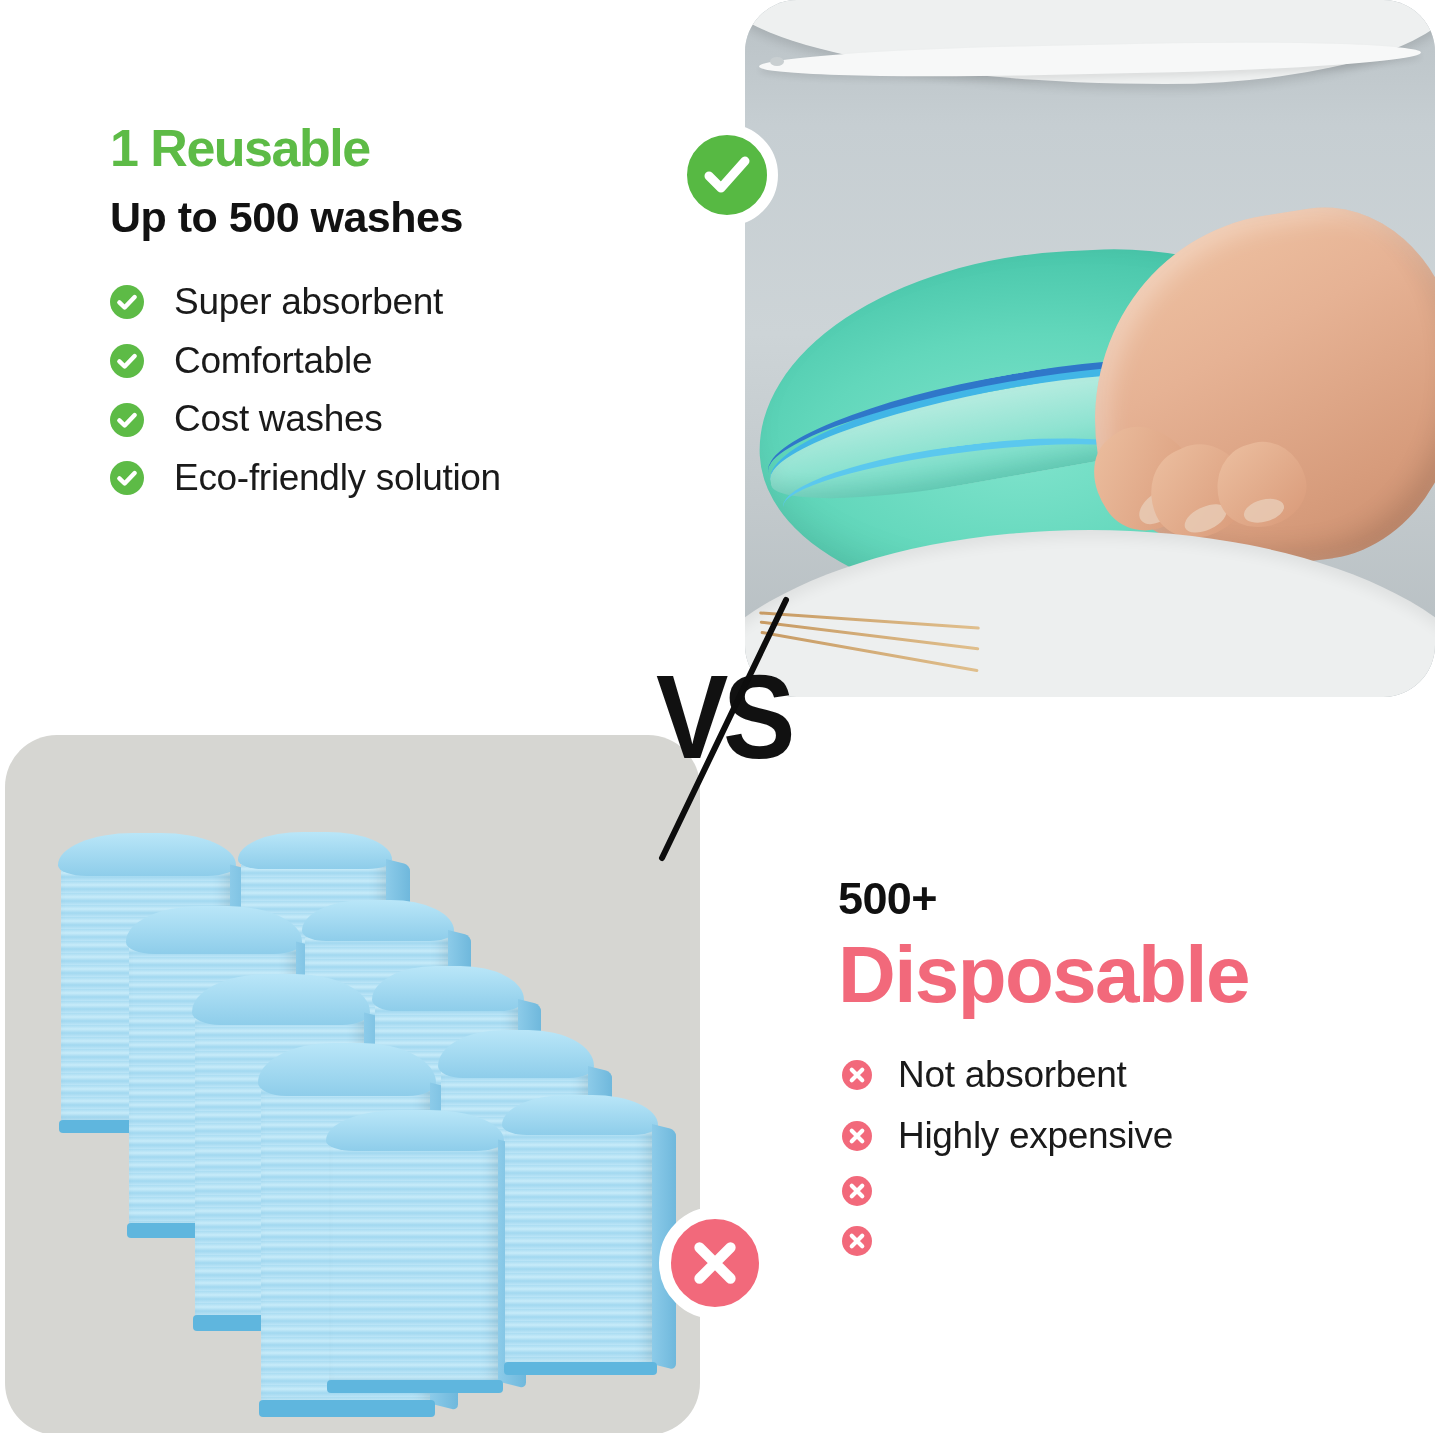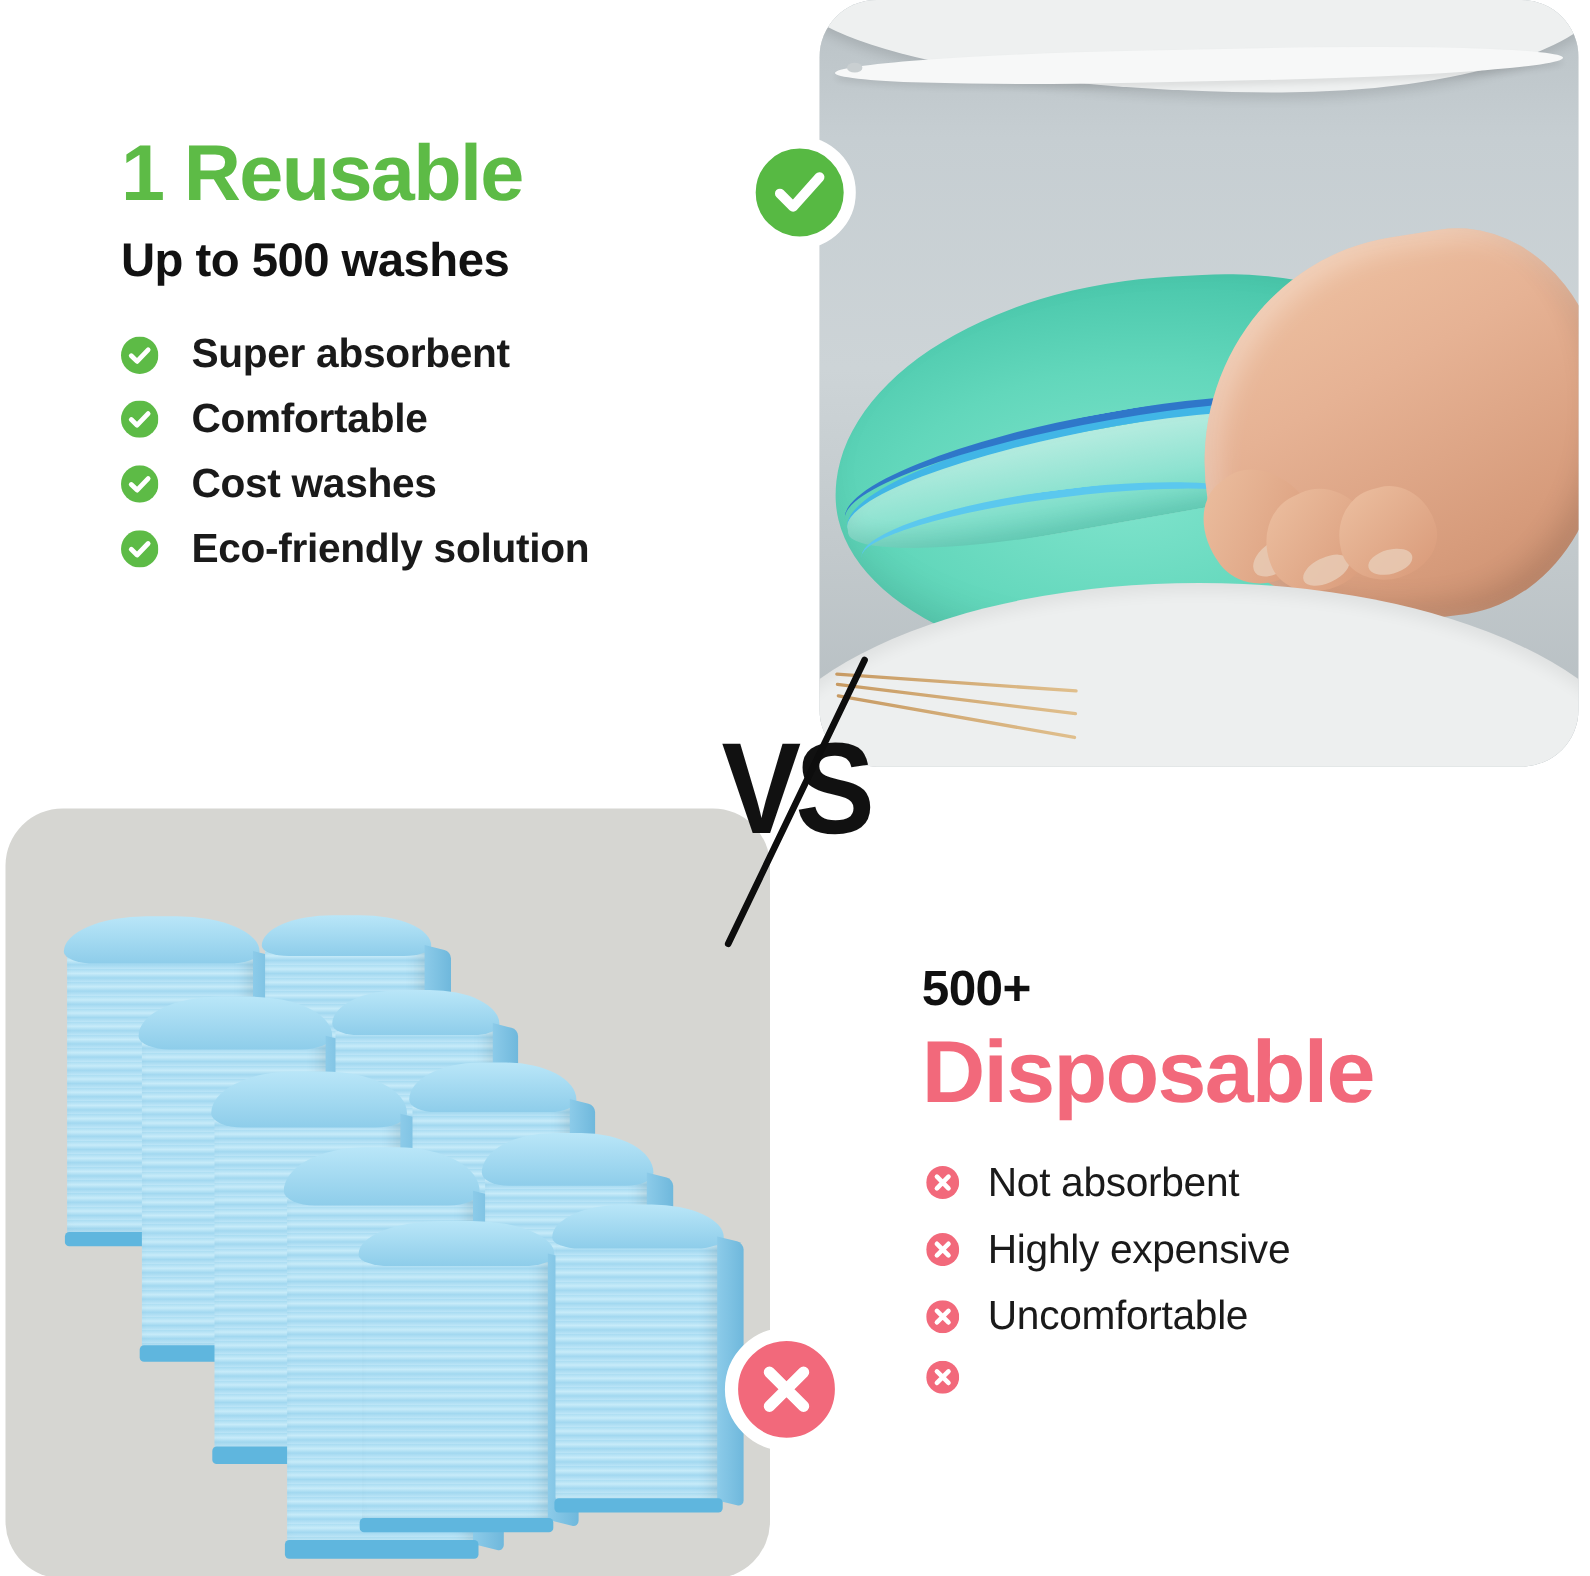--- a/index.html
+++ b/index.html
@@ -211,21 +211,21 @@
     pointer-events:none;
   }
 
   
   .block-reusable {
     position: absolute;
     left: 110px; top: 122px;
     width: 560px;
   }
   .h-reusable {
-    font-size: 72px;
+    font-size: 52px;
     font-weight: 700;
     color: #5dbb46;
     letter-spacing: -1.5px;
     line-height: 1.02;
     margin: 0;
   }
   .sub-washes {
     font-size: 43px;
     font-weight: 700;
     color: #121212;
@@ -240,21 +240,21 @@
   .feat-list li {
     display: flex;
     align-items: center;
     gap: 30px;
     margin-bottom: 18px;
   }
   .feat-list .ico { flex: 0 0 auto; width: 34px; height: 34px; display:block; }
   .feat-list .lbl {
     font-size: 37px;
     color: #1a1a1a;
-    font-weight: 700;
+    font-weight: 400;
     letter-spacing: -0.3px;
     line-height: 1.1;
   }
 
   
   .block-disposable {
     position: absolute;
     left: 838px; top: 876px;
     width: 560px;
   }
@@ -482,21 +482,20 @@
         </span>
         <span class="lbl">Highly expensive</span>
       </li>
       <li>
         <span class="ico">
           <svg viewBox="0 0 40 40">
               <circle cx="20" cy="20" r="20" fill="#f2697b"></circle>
               <path d="M13 13 L27 27 M27 13 L13 27" fill="none" stroke="#ffffff" stroke-width="5.6" stroke-linecap="round"></path>
             </svg>
         </span>
-        <span class="lbl">Uncomfortable</span>
       </li>
       <li>
         <span class="ico">
           <svg viewBox="0 0 40 40">
               <circle cx="20" cy="20" r="20" fill="#f2697b"></circle>
               <path d="M13 13 L27 27 M27 13 L13 27" fill="none" stroke="#ffffff" stroke-width="5.6" stroke-linecap="round"></path>
             </svg>
         </span>
       </li>
     </ul>

